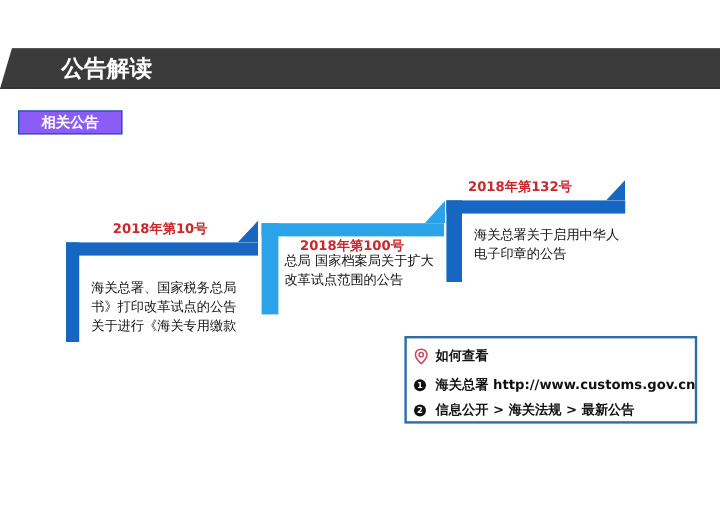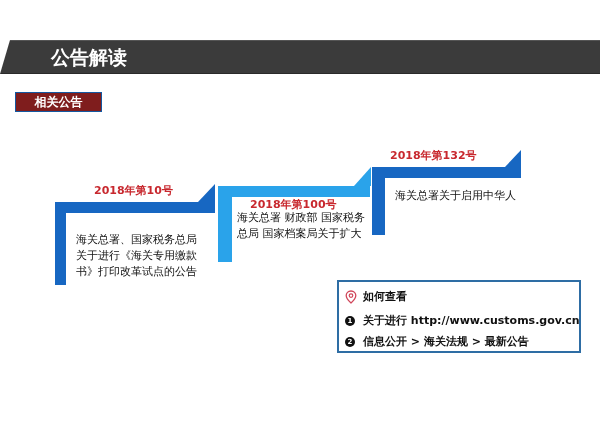--- a/index.html
+++ b/index.html
@@ -14,21 +14,21 @@
   .header-slant {
     position: absolute; left: 0; top: 40px; width: 10px; height: 34px;
     background: #ffffff; clip-path: polygon(0 0, 100% 0, 0 100%);
   }
   .header-title {
     position: absolute; left: 7px; top: 44px; color: #ffffff; font-weight: bold;
     font-size: 19px; line-height: 26px; letter-spacing: 0px; margin-left: 44px;
   }
   .section-tag {
     position: absolute; left: 15px; top: 92px; width: 85px; height: 18px;
-    background: #7f1d1d; color: #fff; font-weight: bold; font-size: 12px;
+    background: #8b5cf6; color: #fff; font-weight: bold; font-size: 12px;
     line-height: 18px; text-align: center; border: 1px solid #1458a0;
   }
   .shape { position: absolute; }
   .dark { background: #1767c2; }
   .light { background: #2aa3ea; }
   .tri { position: absolute; clip-path: polygon(100% 0, 100% 100%, 0 100%); }
   .year {
     position: absolute; color: #c8282e; font-weight: bold; font-size: 11px; line-height: 14px;
     white-space: nowrap;
   }
@@ -58,55 +58,56 @@
 
 <div class="section-tag">相关公告</div>
 
 <div>
   <div class="shape dark" style="left:55px; top:202px; width:160px; height:11px;"></div>
   <div class="shape dark" style="left:55px; top:202px; width:11px; height:83px;"></div>
   <div class="tri dark" style="left:198px; top:184px; width:17px; height:18px;"></div>
   <div class="year" style="left:94px; top:184px;text-align:center;">2018年第10号</div>
   <div class="desc" style="left:76px; top:232px;text-align:center;">
     <div>海关总署、国家税务总局</div>
+    <div>书》打印改革试点的公告</div>
     <div>关于进行《海关专用缴款</div>
-    <div>书》打印改革试点的公告</div>
   </div>
 </div>
 
 <div>
   <div class="shape light" style="left:218px; top:186px; width:152px; height:11px;"></div>
   <div class="shape light" style="left:218px; top:186px; width:14px; height:76px;"></div>
   <div class="tri light" style="left:354px; top:167px; width:17px; height:19px;"></div>
   <div class="year" style="left:250px; top:169px;margin-top:29px;">2018年第100号</div>
   <div class="desc" style="left:237px; top:210px;">
-    <div>海关总署 财政部 国家税务</div>
     <div>总局 国家档案局关于扩大</div>
+    <div>改革试点范围的公告</div>
   </div>
 </div>
 
 <div>
   <div class="shape dark" style="left:372px; top:167px; width:149px; height:11px;"></div>
   <div class="shape dark" style="left:372px; top:167px; width:13px; height:68px;"></div>
   <div class="tri dark" style="left:505px; top:150px; width:16px; height:17px;"></div>
   <div class="year" style="left:390px; top:149px;">2018年第132号</div>
   <div class="desc" style="left:395px; top:188px;">
     <div>海关总署关于启用中华人</div>
+    <div>电子印章的公告</div>
   </div>
 </div>
 
 <div class="info-box">
   <div class="info-row" style="top:7px;">
     <svg class="pin" viewBox="0 0 12 14">
       <path d="M6 1 C3 1 1.2 3.2 1.2 5.6 C1.2 8.8 6 13 6 13 C6 13 10.8 8.8 10.8 5.6 C10.8 3.2 9 1 6 1 Z" fill="none" stroke="#d0465a" stroke-width="1.3"></path>
       <circle cx="6" cy="5.6" r="1.8" fill="none" stroke="#d0465a" stroke-width="1.2"></circle>
     </svg>
     <span>如何查看</span>
   </div>
   <div class="info-row" style="top:31px;">
     <span class="num">1</span>
-    <span>关于进行 http://www.customs.gov.cn</span>
+    <span>海关总署 http://www.customs.gov.cn</span>
   </div>
   <div class="info-row" style="top:52px;">
     <span class="num">2</span>
     <span>信息公开 &gt; 海关法规 &gt; 最新公告</span>
   </div>
 </div>
 
 </body></html>

